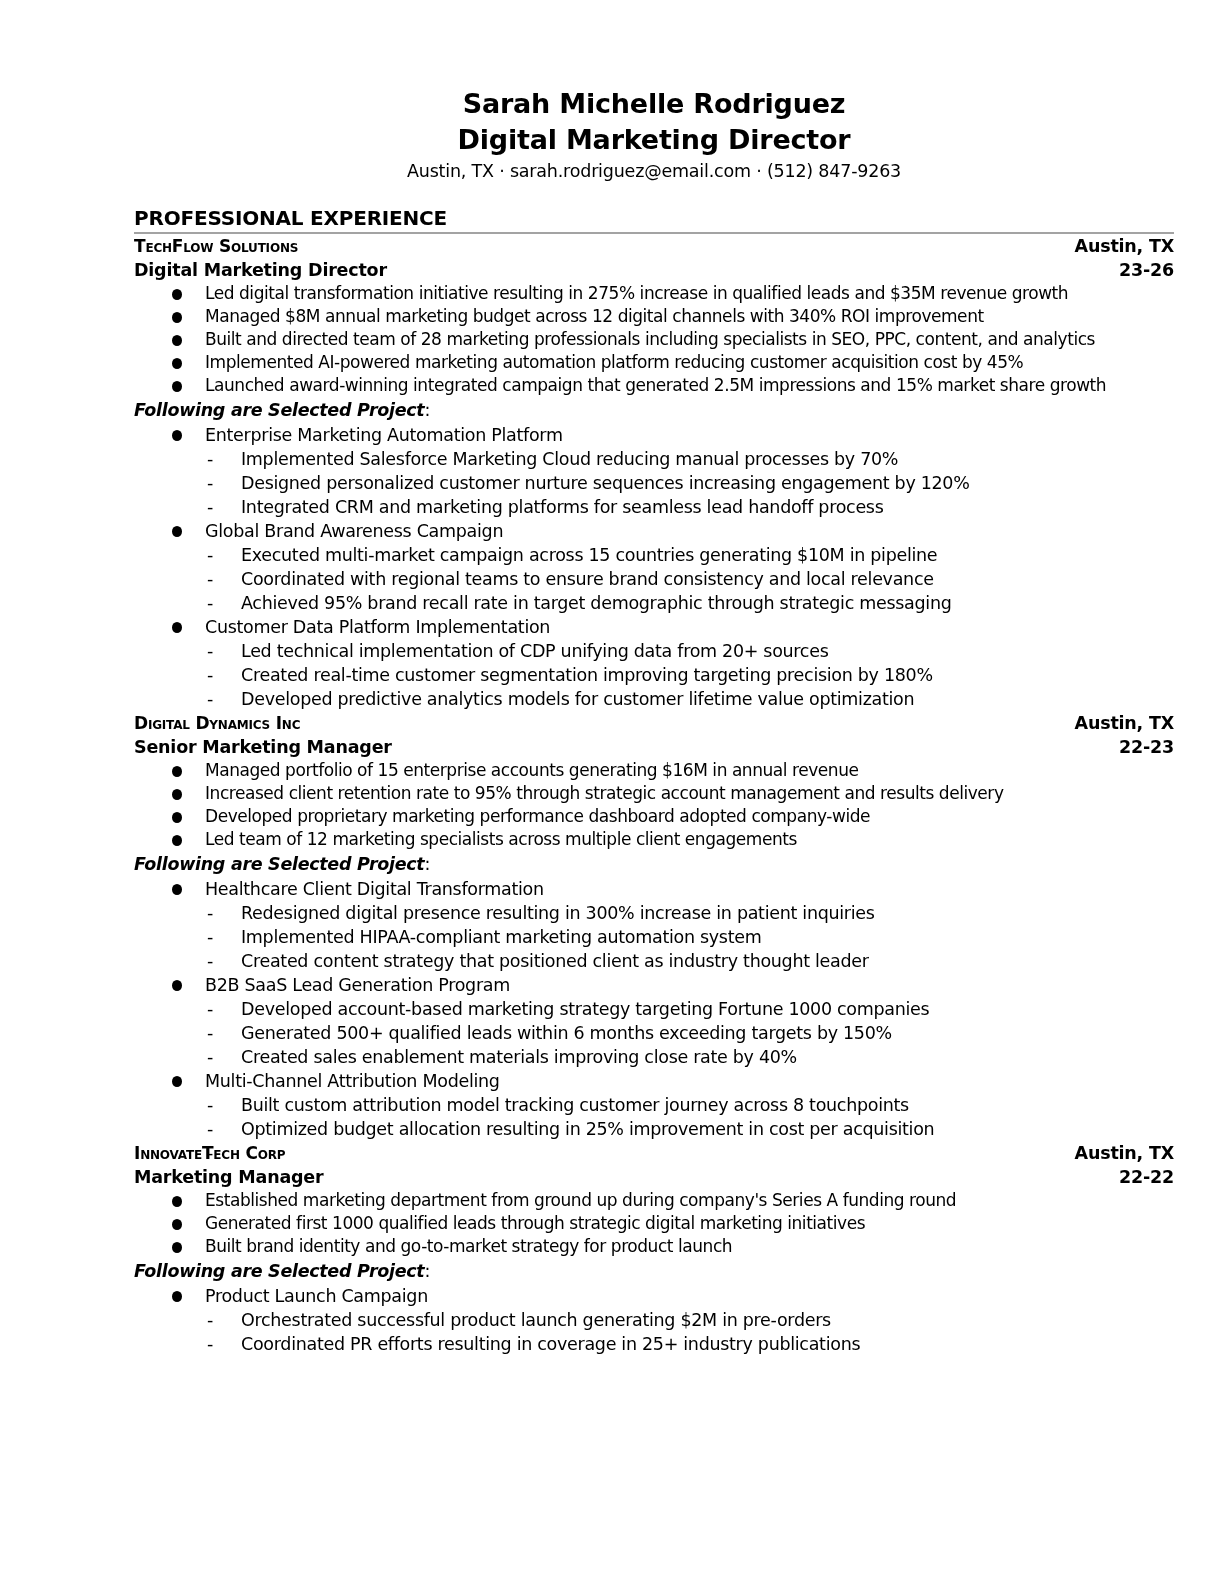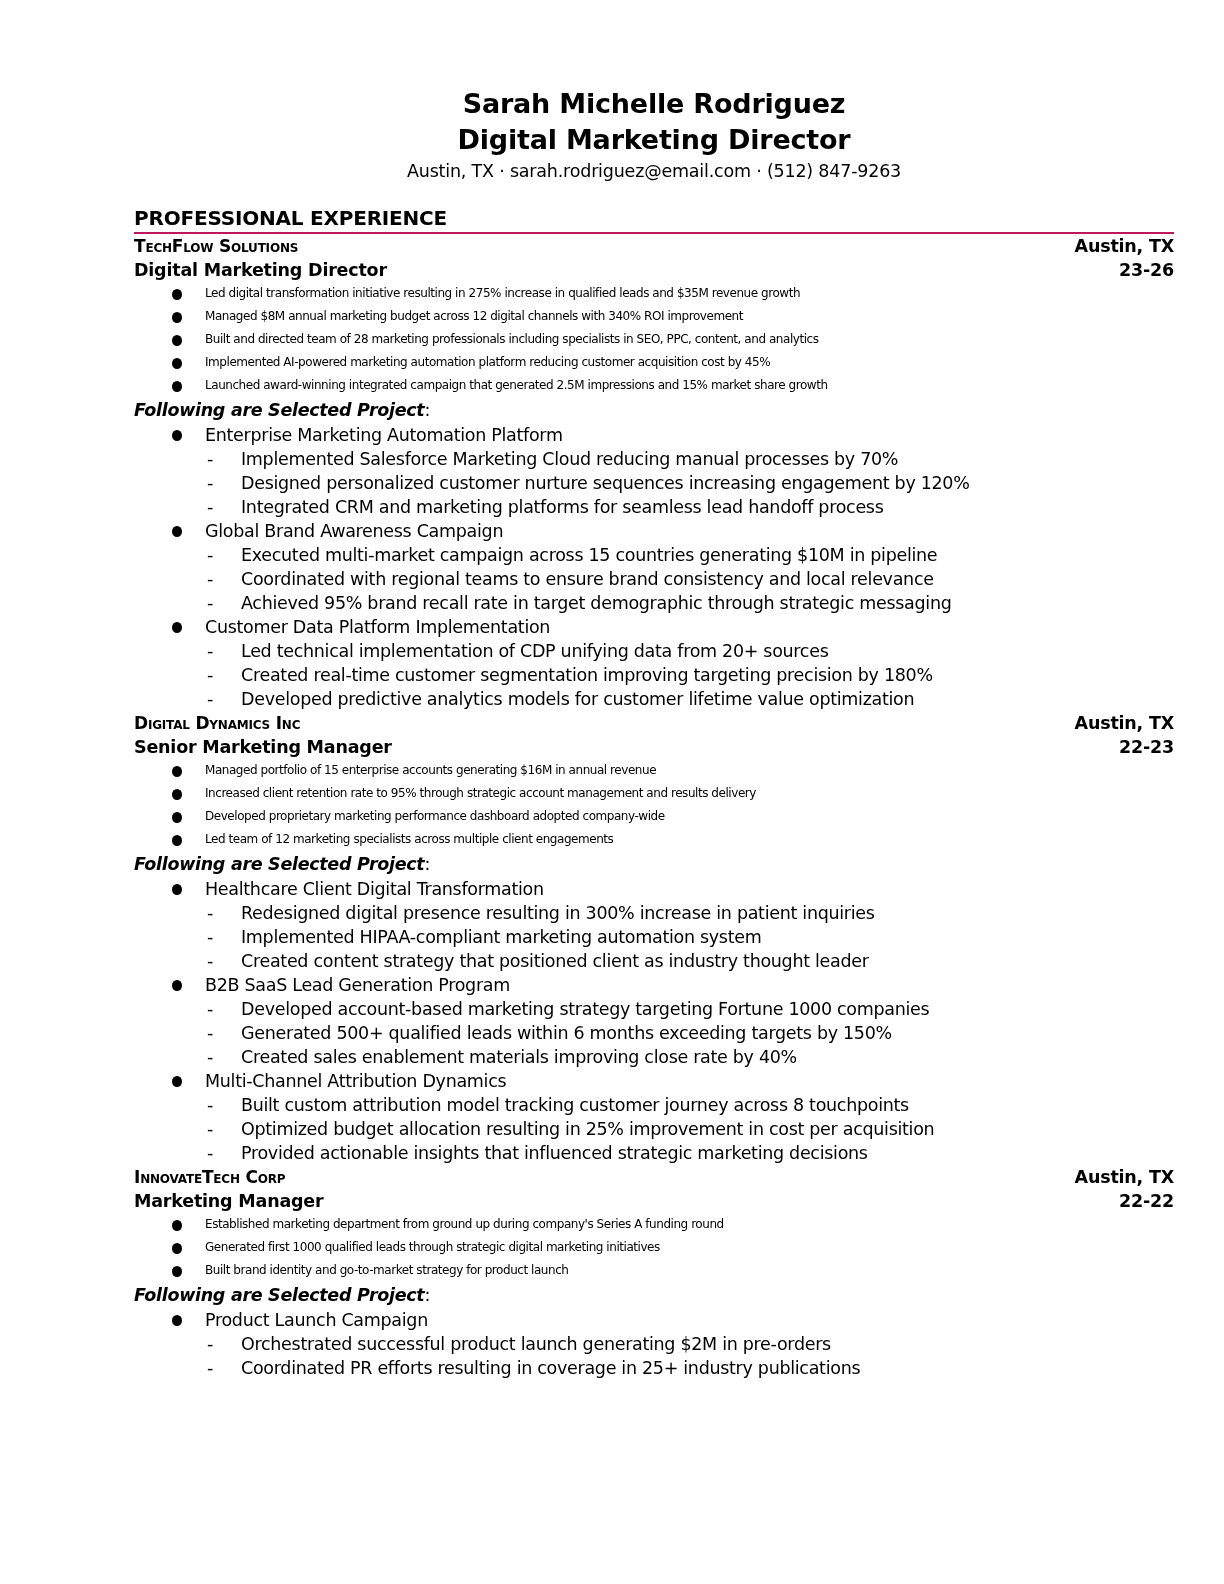--- a/index.html
+++ b/index.html
@@ -12,27 +12,27 @@
     overflow: hidden;
   }
   .page { position: absolute; left: 86px; top: 86px; width: 1040px; margin-left: 48px; }
   .header { text-align: center; }
   .name { font-weight: bold; font-size: 27px; line-height: 36px; letter-spacing: -0.2px; }
   .title { font-weight: bold; font-size: 27px; line-height: 36px; letter-spacing: -0.2px; }
   .contact { font-size: 17.5px; line-height: 26px; letter-spacing: -0.2px; }
   .section-title {
     margin-top: 21px;
     font-weight: bold; font-size: 20px; line-height: 27px;
-    border-bottom: 2px solid #be185d; padding-bottom: 0px;
+    border-bottom: 2px solid #a3a3a3; padding-bottom: 0px;
     letter-spacing: -0.2px;
   }
   .row { display: flex; justify-content: space-between; font-weight: bold; font-size: 17.5px; line-height: 24px; letter-spacing: -0.2px; gap: 16px; }
   .company { font-variant: small-caps; font-size: 17px; }
   ul.bullets { list-style: none; margin: 0; padding: 0; }
-  ul.bullets > li { position: relative; padding-left: 71px; font-size: 12px; line-height: 23px; letter-spacing: -0.45px; }
+  ul.bullets > li { position: relative; padding-left: 71px; font-size: 17px; line-height: 23px; letter-spacing: -0.45px; }
   ul.bullets > li .dot {
     position: absolute; left: 38px; top: 7px;
     width: 10px; height: 11px; border-radius: 50%; background: #000;
   }
   .proj-head { font-size: 17.5px; line-height: 26px; letter-spacing: -0.3px; }
   .proj-head .lbl { font-weight: bold; font-style: italic; }
   ul.projects { list-style: none; margin: 0; padding: 0; }
   ul.projects > li { position: relative; }
   .proj-name { position: relative; padding-left: 71px; font-size: 17.5px; line-height: 24px; letter-spacing: -0.3px; }
   .proj-name .dot {
@@ -127,25 +127,25 @@
           </li>
           <li>
             <div class="proj-name"><span class="dot"></span><span>B2B SaaS Lead Generation Program</span></div>
             <ul class="subs">
               <li><span class="dash">-</span><span>Developed account-based marketing strategy targeting Fortune 1000 companies</span></li>
               <li><span class="dash">-</span><span>Generated 500+ qualified leads within 6 months exceeding targets by 150%</span></li>
               <li><span class="dash">-</span><span>Created sales enablement materials improving close rate by 40%</span></li>
             </ul>
           </li>
           <li>
-            <div class="proj-name"><span class="dot"></span><span>Multi-Channel Attribution Dynamics</span></div>
+            <div class="proj-name"><span class="dot"></span><span>Multi-Channel Attribution Modeling</span></div>
             <ul class="subs">
               <li><span class="dash">-</span><span>Built custom attribution model tracking customer journey across 8 touchpoints</span></li>
               <li><span class="dash">-</span><span>Optimized budget allocation resulting in 25% improvement in cost per acquisition</span></li>
-              <li><span class="dash">-</span><span>Provided actionable insights that influenced strategic marketing decisions</span></li>
+              <li><span class="dash">-</span></li>
             </ul>
           </li>
         </ul>
       </div>
       <div>
         <div class="row">
           <span class="company">InnovateTech Corp</span>
           <span>Austin, TX</span>
         </div>
         <div class="row">

